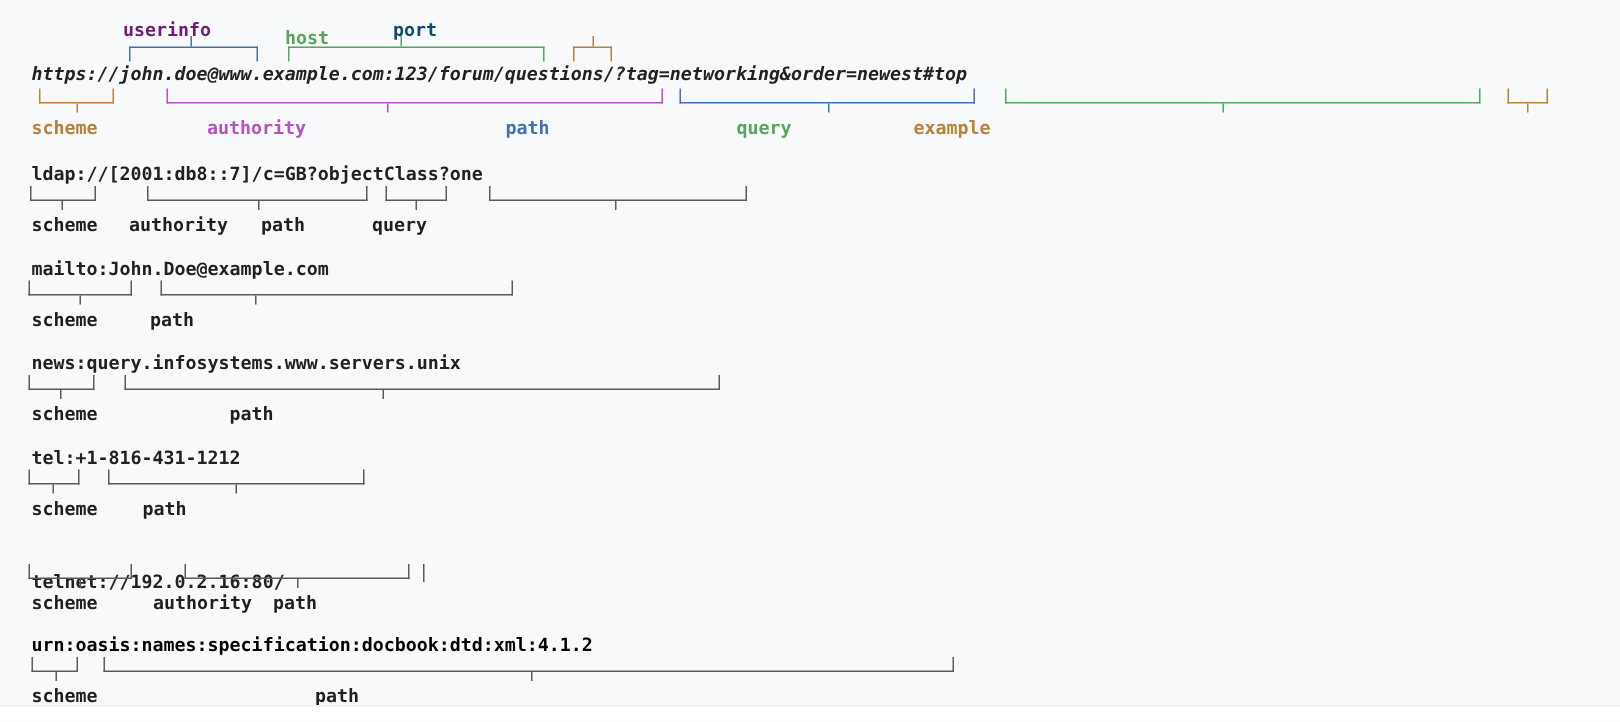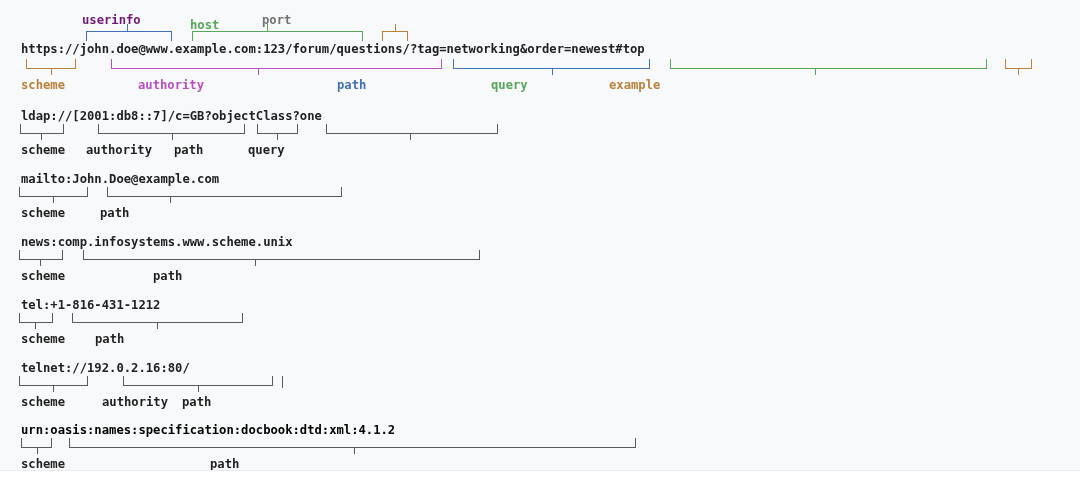--- a/index.html
+++ b/index.html
@@ -30,24 +30,24 @@
   #footer-strip {
     position: absolute; left: 0; right: 0;
     top: 470px; height: 11px;
   }
 </style>
 </head>
 <body style="background: rgb(248, 249, 250);">
 
 <div id="diagram" style="background: rgb(248, 249, 250);">
     <div style="position: absolute; left: 0px; top: 0px; width: 100%;">
-      <div class="uri-text" style="left: 21px; top: 42px; color: rgb(32, 33, 34);">https://john.doe@www.example.com:123/forum/questions/?tag=networking&amp;order=newest#top</div>
+      <div class="uri-text" style="left: 21px; top: 42px; color: rgb(32, 33, 34); font-style: italic;">https://john.doe@www.example.com:123/forum/questions/?tag=networking&amp;order=newest#top</div>
       <div class="part-label" style="left: 82px; top: 13px; color: #701a75;">userinfo</div>
       <div class="part-label" style="left: 190px; top: 18px; color: rgb(87, 166, 91); text-align: center;">host</div>
-      <div class="part-label" style="left: 262px; top: 13px; color: #737373;">port</div>
+      <div class="part-label" style="left: 262px; top: 13px; color: #0c4a6e;">port</div>
       <div class="bracket over" style="left: 86px; top: 31px; width: 86px; border-color: rgb(65, 112, 180);"></div>
       <div class="tick up" style="left: 127px; top: 24px; border-color: rgb(65, 112, 180);"></div>
       <div class="bracket over" style="left: 192px; top: 31px; width: 171px; border-color: rgb(87, 166, 91);"></div>
       <div class="tick up" style="left: 267px; top: 24px; border-color: rgb(87, 166, 91);"></div>
       <div class="bracket over" style="left: 382px; top: 31px; width: 26px; border-color: rgb(184, 130, 58);"></div>
       <div class="tick up" style="left: 395px; top: 24px; border-color: rgb(184, 130, 58);"></div>
       <div class="bracket under" style="left: 26px; top: 59px; width: 50px; border-color: rgb(184, 130, 58);"></div>
       <div class="tick down" style="left: 51px; top: 69px; border-color: rgb(184, 130, 58);"></div>
       <div class="bracket under" style="left: 111px; top: 59px; width: 331px; border-color: rgb(183, 80, 194);"></div>
       <div class="tick down" style="left: 258px; top: 69px; border-color: rgb(183, 80, 194);"></div>
@@ -81,39 +81,39 @@
     <div style="position: absolute; left: 0px; top: 0px; width: 100%;">
       <div class="uri-text" style="left: 21px; top: 172px; color: rgb(32, 33, 34);">mailto:John.Doe@example.com</div>
       <div class="bracket under" style="left: 19px; top: 187px; width: 69px; border-color: rgb(90, 90, 90);"></div>
       <div class="tick down" style="left: 53px; top: 197px; border-color: rgb(90, 90, 90);"></div>
       <div class="bracket under" style="left: 107px; top: 187px; width: 235px; border-color: rgb(90, 90, 90);"></div>
       <div class="tick down" style="left: 170px; top: 197px; border-color: rgb(90, 90, 90);"></div>
       <div class="part-label" style="left: 21px; top: 206px; color: rgb(31, 31, 31);">scheme</div>
       <div class="part-label" style="left: 100px; top: 206px; color: rgb(31, 31, 31);">path</div>
     </div>
     <div style="position: absolute; left: 0px; top: 0px; width: 100%;">
-      <div class="uri-text" style="left: 21px; top: 235px; color: rgb(32, 33, 34);">news:comp.infosystems.www.scheme.unix</div>
+      <div class="uri-text" style="left: 21px; top: 235px; color: rgb(32, 33, 34);">news:query.infosystems.www.servers.unix</div>
       <div class="bracket under" style="left: 19px; top: 250px; width: 44px; border-color: rgb(90, 90, 90);"></div>
       <div class="tick down" style="left: 40px; top: 260px; border-color: rgb(90, 90, 90);"></div>
       <div class="bracket under" style="left: 83px; top: 250px; width: 397px; border-color: rgb(90, 90, 90);"></div>
       <div class="tick down" style="left: 255px; top: 260px; border-color: rgb(90, 90, 90);"></div>
       <div class="part-label" style="left: 21px; top: 269px; color: rgb(31, 31, 31);">scheme</div>
       <div class="part-label" style="left: 153px; top: 269px; color: rgb(31, 31, 31);">path</div>
     </div>
     <div style="position: absolute; left: 0px; top: 0px; width: 100%;">
       <div class="uri-text" style="left: 21px; top: 298px; color: rgb(32, 33, 34);">tel:+1-816-431-1212</div>
       <div class="bracket under" style="left: 19px; top: 313px; width: 34px; border-color: rgb(90, 90, 90);"></div>
       <div class="tick down" style="left: 35px; top: 323px; border-color: rgb(90, 90, 90);"></div>
       <div class="bracket under" style="left: 72px; top: 313px; width: 171px; border-color: rgb(90, 90, 90);"></div>
       <div class="tick down" style="left: 157px; top: 323px; border-color: rgb(90, 90, 90);"></div>
       <div class="part-label" style="left: 21px; top: 332px; color: rgb(31, 31, 31);">scheme</div>
       <div class="part-label" style="left: 95px; top: 332px; color: rgb(31, 31, 31);">path</div>
     </div>
     <div style="position: absolute; left: 0px; top: 0px; width: 100%;">
-      <div class="uri-text" style="left: 21px; top: 361px; color: rgb(32, 33, 34);">telnet://192.0.2.16:80/</div>
+      <div class="uri-text" style="left: 21px; top: 381px; color: rgb(32, 33, 34);">telnet://192.0.2.16:80/</div>
       <div class="bracket under" style="left: 19px; top: 376px; width: 69px; border-color: rgb(90, 90, 90);"></div>
       <div class="tick down" style="left: 53px; top: 386px; border-color: rgb(90, 90, 90);"></div>
       <div class="bracket under" style="left: 123px; top: 376px; width: 150px; border-color: rgb(90, 90, 90);"></div>
       <div class="tick down" style="left: 198px; top: 386px; border-color: rgb(90, 90, 90);"></div>
       <div class="bracket bar" style="left: 282px; top: 376px; border-color: rgb(90, 90, 90);"></div>
       <div class="part-label" style="left: 21px; top: 395px; color: rgb(31, 31, 31);">scheme</div>
       <div class="part-label" style="left: 102px; top: 395px; color: rgb(31, 31, 31);">authority</div>
       <div class="part-label" style="left: 182px; top: 395px; color: rgb(31, 31, 31);">path</div>
     </div>
     <div style="position: absolute; left: 0px; top: 0px; width: 100%;">

